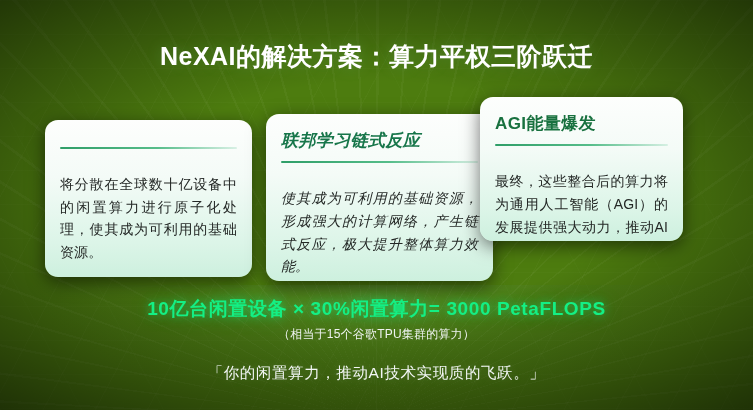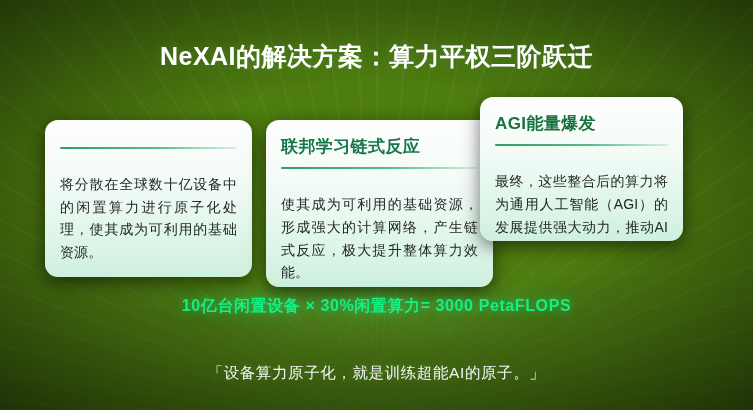--- a/index.html
+++ b/index.html
@@ -88,21 +88,21 @@
     background:linear-gradient(to bottom,
       #fdfefd 0%,
       #f4fbf7 36%,
       #dcf5e8 78%,
       #cdf0de 100%);
     box-shadow:0 5px 18px rgba(0,0,0,0.55);
     padding:17px 15px 14px 15px;
     overflow:hidden;
   }
   .card.c1 { left:45px;  top:120px; width:207px; height:157px; }
-  .card.c2 { left:266px; top:120px; width:227px; height:167px; }
+  .card.c2 { left:266px; top:114px; width:227px; height:167px;font-style:italic; }
   .card.c3 { left:480px; top:97px;  width:203px; height:144px; }
 
   .card-heading {
     font-size:17px;
     font-weight:700;
     color:#17764a;
     letter-spacing:0.4px;
     line-height:1.2;
     white-space:nowrap;
   }
@@ -123,21 +123,21 @@
     color:#242826;
     letter-spacing:0.1px;
     text-align:justify;
   }
 
   
   .formula {
     position:absolute;
     top:296px; left:0; width:100%;
     text-align:center;
-    font-size:16px;
+    font-size:19px;
     font-weight:600;
     color:#14ef84;
     letter-spacing:0.6px;
     text-shadow:0 0 10px rgba(20,239,132,0.55), 0 0 22px rgba(20,239,132,0.3);
     z-index:5;
   }
 
   .formula-note {
     position:absolute;
     top:326px; left:0; width:100%;
@@ -188,16 +188,17 @@
     <div class="card c3">
       <div class="card-heading">AGI能量爆发</div>
       <div class="card-divider"></div>
       <div class="card-body">最终，这些整合后的算力将为通用人工智能（AGI）的发展提供强大动力，推动AI技术实现质的飞跃。</div>
     </div>
 
   </div>
 
   <div class="formula">10亿台闲置设备 × 30%闲置算力= 3000 PetaFLOPS</div>
 
-
-  <div class="quote">「设备算力原子化，就是训练超能AI的原子。」</div>
+  <div class="formula-note">（相当于15个谷歌TPU集群的算力）</div>
+
+  <div class="quote">「你的闲置算力，推动AI技术实现质的飞跃。」</div>
 
 </div>
 
 </body></html>

